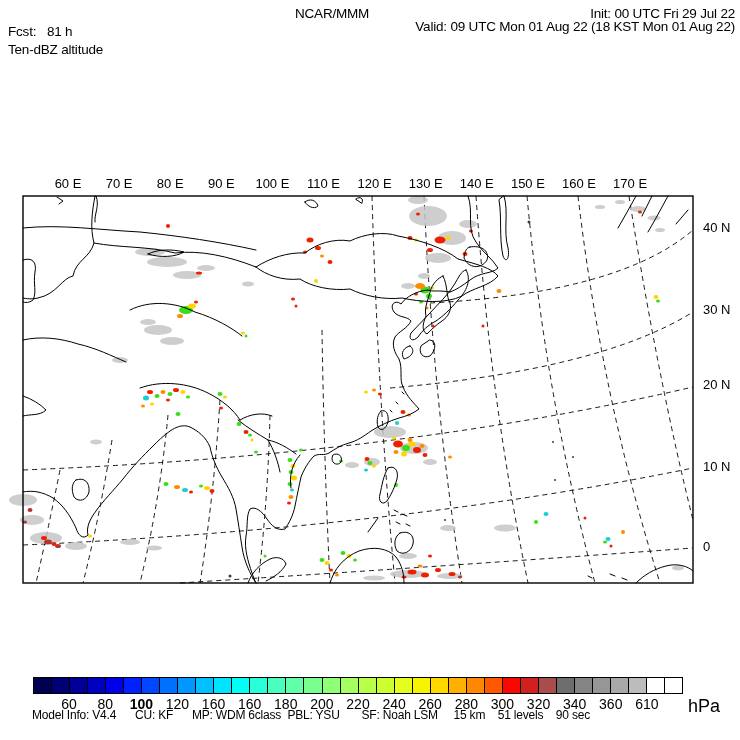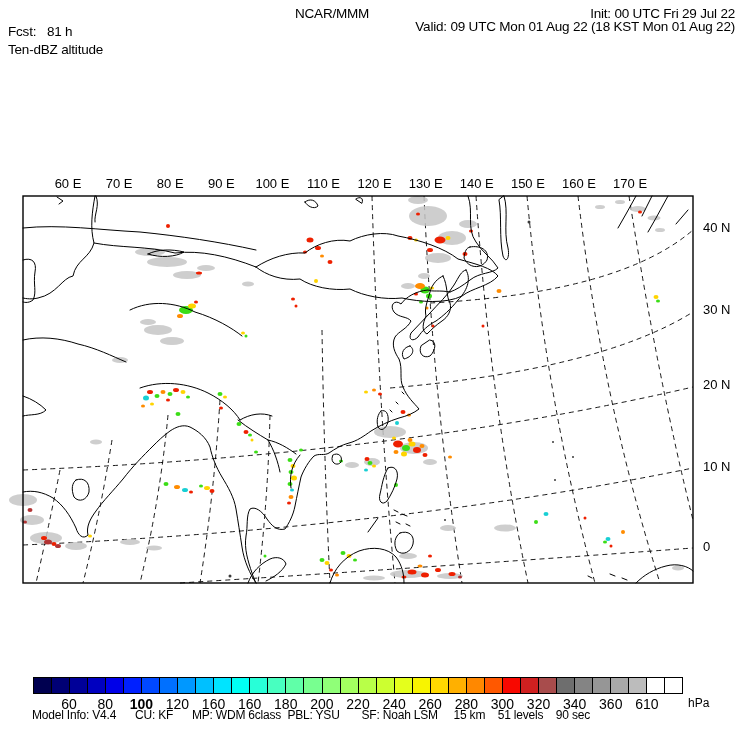--- a/index.html
+++ b/index.html
@@ -9,21 +9,21 @@
   .footer{position:absolute;font-size:12px;white-space:pre;letter-spacing:-0.2px;}
   #map-svg{position:absolute;left:0;top:160px;}
   .coast{fill:none;stroke:#000;stroke-width:1;stroke-linejoin:round;stroke-linecap:round;}
   .grid{fill:none;stroke:#000;stroke-width:0.9;stroke-dasharray:5 4;}
   .frame{fill:none;stroke:#000;stroke-width:1.4;}
   .maplabel{font-family:"Liberation Sans","DejaVu Sans",sans-serif;font-size:13px;fill:#000;}
   #colorbar{position:absolute;left:33px;top:677px;width:650px;height:17px;display:flex;}
   .cbcell{flex:1 1 auto;border:1px solid #000;border-right:none;box-sizing:border-box;}
   .cbcell:last-child{border-right:1px solid #000;}
   .cbtick{position:absolute;top:696px;font-size:14px;transform:translateX(-50%);white-space:nowrap;}
-  .cbunit{position:absolute;top:696px;left:688px;font-size:12px;}
+  .cbunit{position:absolute;top:696px;left:688px;font-size:18px;}
 </style>
 </head>
 <body>
 
 <div class="canvas">
 
   <div class="hdr" style="left:270px;top:6px;margin-left:25px;">NCAR/MMM</div>
   <div class="hdr" style="right:5px;top:6px;">Init: 00 UTC Fri 29 Jul 22</div>
   <div class="hdr" style="left:8px;top:24px;">Fcst:   81 h</div>
   <div class="hdr" style="right:5px;top:19px;margin-left:28px;">Valid: 09 UTC Mon 01 Aug 22 (18 KST Mon 01 Aug 22)</div>

